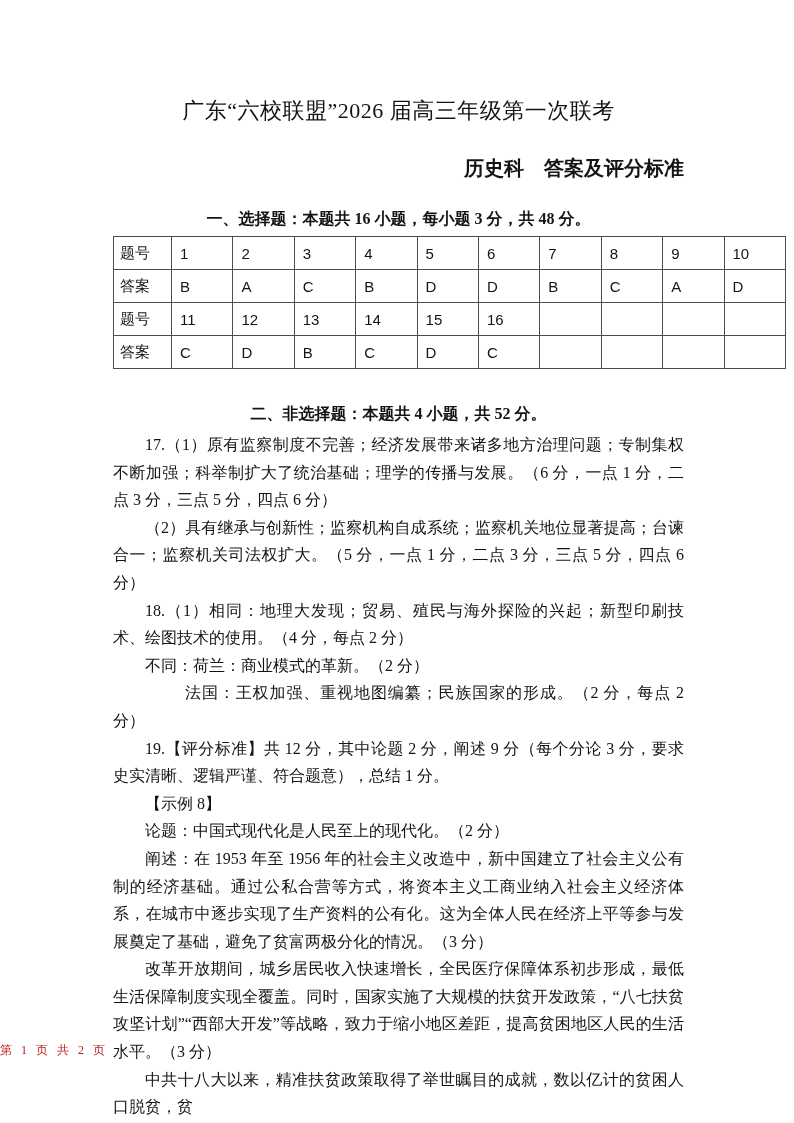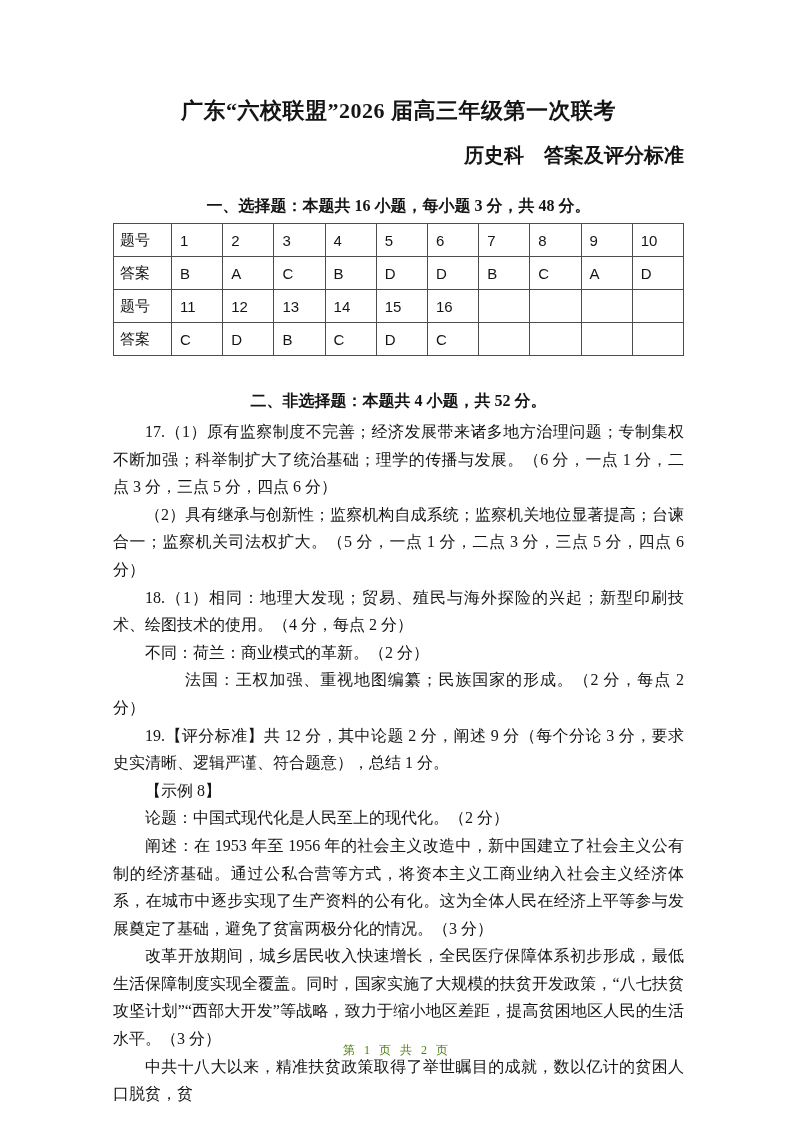--- a/index.html
+++ b/index.html
@@ -8,23 +8,23 @@
     width: 794px;
     height: 1123px;
     background: #ffffff;
     color: #141414;
     font-family: "Liberation Serif", serif;
     overflow: hidden;
   }
   .content { padding: 96px 110px 0 113px; }
 
   .doc-title {
-    margin: 0 0 16px 0;
+    margin: 0 0 29px 0;
     font-size: 22px;
-    font-weight: bold;
+    font-weight: normal;
     text-align: center;
     letter-spacing: 0.5px;
   }
   .doc-subtitle {
     margin: 0 0 26px 0;
     font-size: 20px;
     font-weight: bold;
     text-align: right;
   }
   .sec-heading {
@@ -32,21 +32,21 @@
     font-size: 16px;
     font-weight: bold;
     line-height: 22px;
     text-align: center;
   }
   .sec2-heading { margin-top: 34px; margin-bottom: 6px; }
 
   table.answer-table {
     border-collapse: collapse;
     table-layout: fixed;
-    width: 571px;
+    width: 673px;
     margin: 0;
   }
   table.answer-table td {
     border: 1px solid #4d4d4d;
     height: 32px;
     padding: 0 6px 0 8px;
     font-size: 15px;
     vertical-align: middle;
     overflow: hidden;
     white-space: nowrap;
@@ -68,24 +68,24 @@
     text-align: justify;
     word-break: break-all;
   }
   .indent { text-indent: 2em; }
   .deep-indent { text-indent: 4.5em; }
 
   .page-footer {
     position: absolute;
     left: 0; right: 0;
     top: 1042px;
-    text-align: center;
+    text-align: left;
     font-size: 12px;
     letter-spacing: 3px;
-    color: #4d7c0f;
+    color: #b91c1c;
   }
 </style>
 </head>
 <body>
 
 <div class="page">
   <div class="content">
 
     <h1 class="doc-title">广东“六校联盟”2026 届高三年级第一次联考</h1>
 

